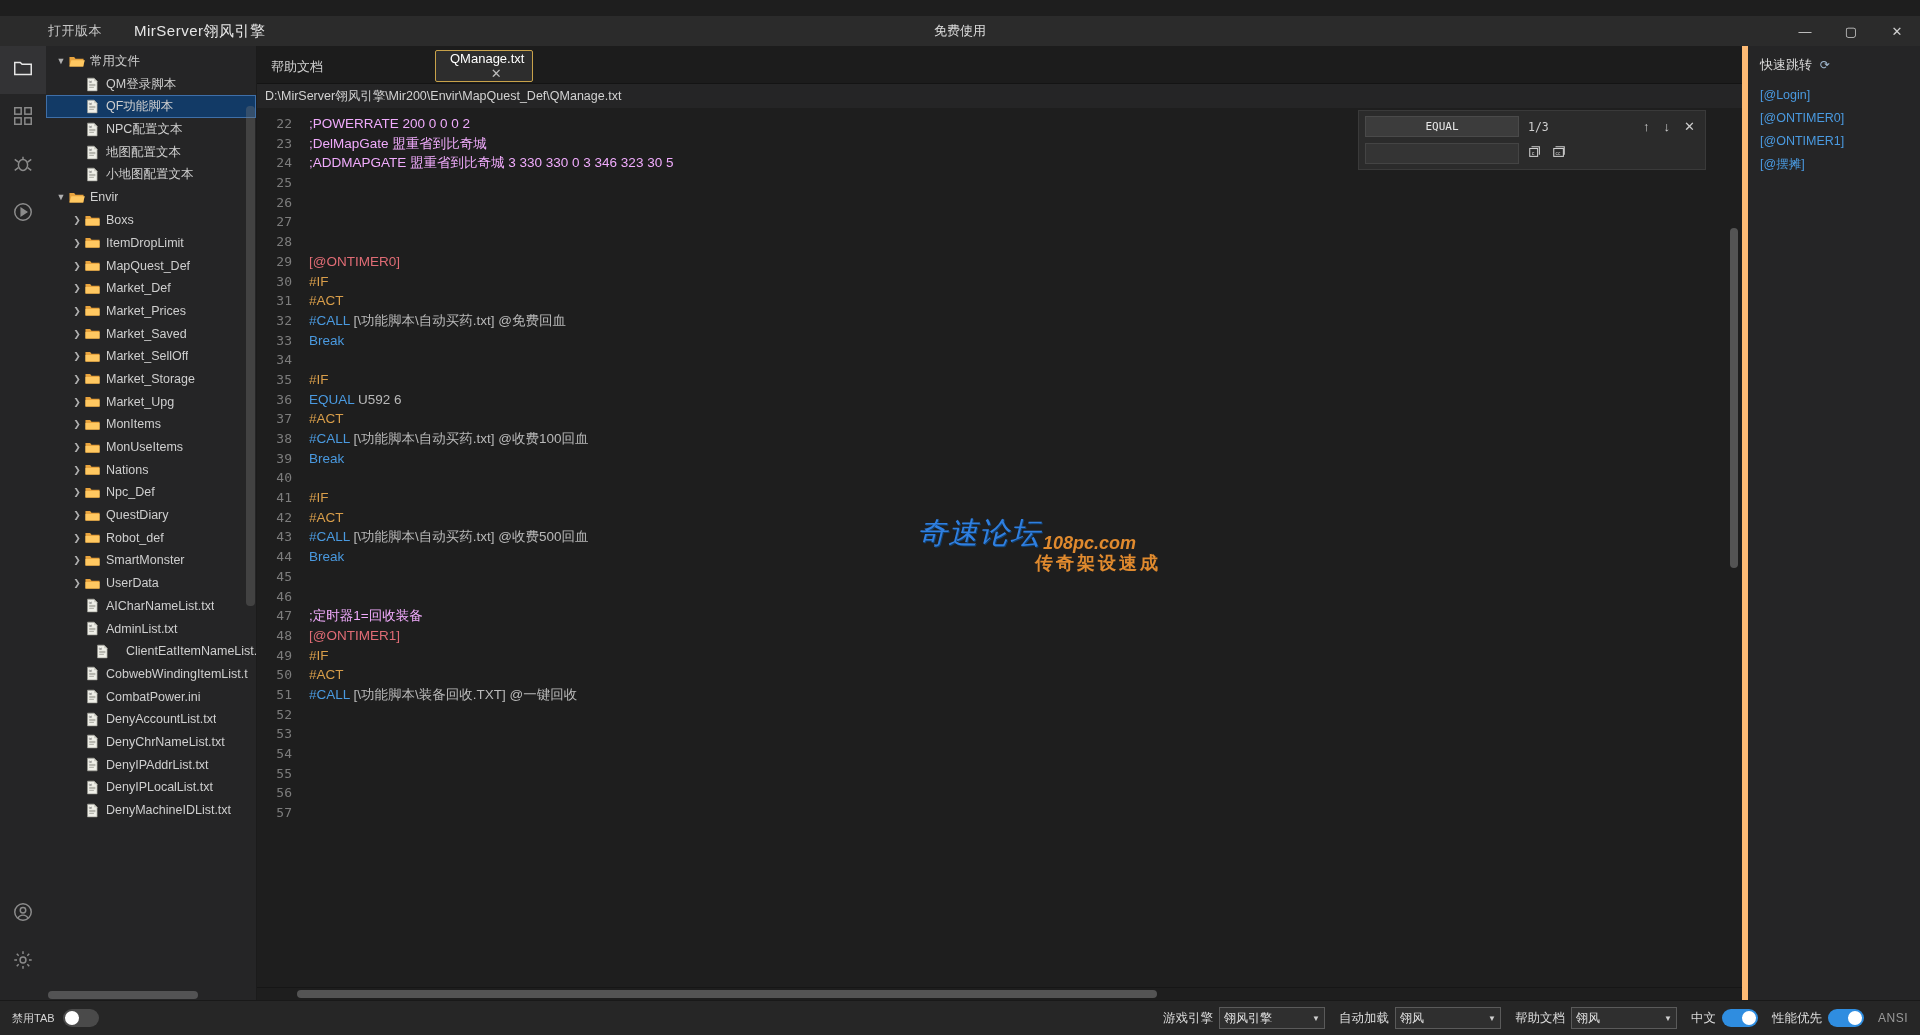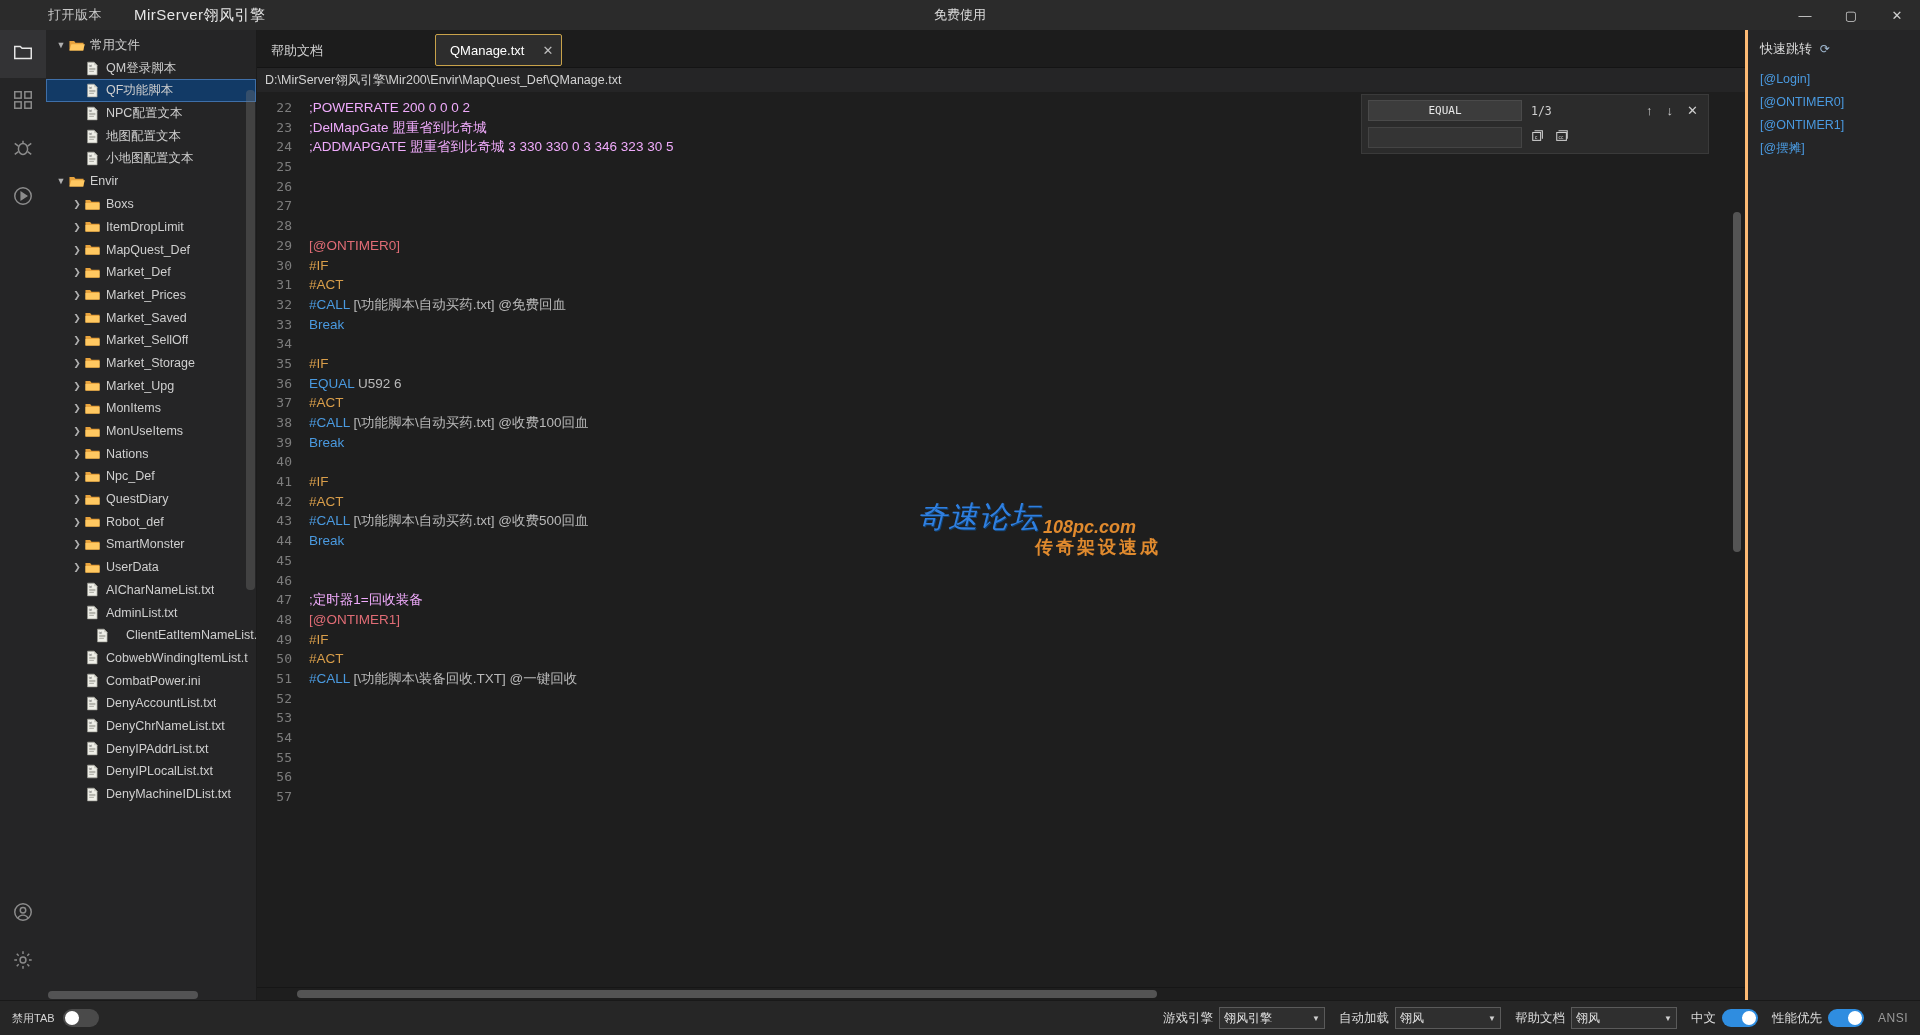--- a/index.html
+++ b/index.html
@@ -6,21 +6,21 @@
   body{
     width:1920px;height:1035px;overflow:hidden;
     background:#1e1e1e;
     font-family:"Liberation Sans","DejaVu Sans",sans-serif;
     color:#d4d4d4;
     -webkit-font-smoothing:antialiased;
   }
   .app{position:relative;width:1920px;height:1035px;display:flex;flex-direction:column;}
 
   
-  .titlebar{height:30px;background:#2b2b2b;display:flex;align-items:center;position:relative;flex:0 0 30px;}
+  .titlebar{height:30px;background:#2b2b2b;display:flex;align-items:center;position:relative;flex:0 0 30px;margin-top:16px;}
   .tb-version{font-size:13px;color:#c8c8c8;margin-left:48px;letter-spacing:.5px;}
   .tb-appname{font-size:15px;color:#e6e6e6;margin-left:32px;letter-spacing:.5px;}
   .tb-center{position:absolute;left:0;right:0;text-align:center;font-size:13px;color:#dcdcdc;pointer-events:none;}
   .tb-ctrls{margin-left:auto;display:flex;height:30px;}
   .tb-btn{width:46px;height:30px;display:flex;align-items:center;justify-content:center;color:#cfcfcf;font-size:13px;}
 
   
   .bodyrow{display:flex;flex:1 1 auto;min-height:0;}
 
   
@@ -41,21 +41,21 @@
   .scrollbar-v{position:absolute;right:1px;top:60px;width:9px;height:500px;background:rgba(120,120,120,.35);border-radius:4px;}
   .exp-hscroll{position:absolute;left:0;bottom:0;height:10px;width:210px;background:#252526;}
   .exp-hscroll i{display:block;height:8px;margin:1px 2px;width:150px;background:rgba(130,130,130,.5);border-radius:4px;}
 
   
   .editorcol{flex:1 1 auto;display:flex;flex-direction:column;min-width:0;background:#1e1e1e;}
 
   .tabbar{height:37px;background:#1c1c1c;display:flex;align-items:flex-end;flex:0 0 37px;border-bottom:1px solid #141414;}
   .tab{height:30px;display:flex;align-items:center;padding:0 14px;font-size:13px;color:#cfcfcf;margin-bottom:1px;white-space:nowrap;}
   .tab.help{width:150px;}
-  .tab.active{background:#2d2d2d;border:1.5px solid #c8a24a;border-radius:2px;color:#ffffff;padding-right:8px;}
+  .tab.active{background:#2d2d2d;border:1.5px solid #c8a24a;border-radius:2px;color:#ffffff;padding-right:8px;flex-direction:column;}
   .tab .tabclose{margin-left:18px;color:#bdbdbd;font-size:13px;}
 
   .pathbar{height:24px;display:flex;align-items:center;padding-left:8px;font-size:12.5px;color:#d2d2d2;background:#252526;flex:0 0 24px;}
 
   .editorwrap{flex:1 1 auto;position:relative;display:flex;min-height:0;background:#1e1e1e;overflow:hidden;}
   .gutter{width:44px;flex:0 0 44px;background:#1e1e1e;text-align:right;padding-top:6px;}
   .gline{height:19.7px;line-height:19.7px;font-size:13px;color:#7d7d7d;padding-right:9px;font-family:"DejaVu Sans Mono",monospace;}
   .codearea{flex:1 1 auto;padding-top:6px;padding-left:8px;position:relative;overflow:hidden;}
   .cline{height:19.7px;line-height:19.7px;font-size:13.5px;white-space:pre;font-family:"Liberation Sans","DejaVu Sans",sans-serif;}
   .c-comment{color:#f0abfc;}
@@ -77,21 +77,21 @@
   .findinput{flex:0 0 152px;height:19px;background:#3c3c3c;border:1px solid #4a4a4a;color:#e8e8e8;font-size:11px;
              font-family:"DejaVu Sans Mono",monospace;text-align:center;line-height:19px;overflow:hidden;}
   .findcount{font-size:11.5px;color:#cfcfcf;margin-left:9px;font-family:"DejaVu Sans Mono",monospace;}
   .findacts{margin-left:auto;display:flex;gap:14px;padding-right:4px;color:#cfcfcf;font-size:13px;}
   .findacts span{cursor:pointer;}
   .replinput{flex:0 0 152px;height:19px;background:#343434;border:1px solid #444;}
   .replbtns{display:flex;gap:10px;margin-left:9px;color:#d0d0d0;}
   .replbtns svg{width:14px;height:14px;}
 
   
-  .rightpanel{width:160px;flex:0 0 160px;background:#252526;border-left:3px solid #fdba74;padding:10px 0 0 12px;}
+  .rightpanel{width:160px;flex:0 0 160px;background:#252526;border-left:6px solid #fdba74;padding:10px 0 0 12px;}
   .rp-head{display:flex;align-items:center;font-size:13px;color:#dcdcdc;margin-bottom:10px;}
   .rp-refresh{margin-left:8px;color:#9fb7cf;font-size:12px;}
   .rp-link{font-size:12.5px;color:#4a9ae0;height:23px;line-height:23px;cursor:pointer;}
 
   
   .watermark{position:absolute;left:660px;top:405px;pointer-events:none;user-select:none;}
   .wm1{font-size:30px;font-weight:normal;color:#2f7fe0;font-style:italic;letter-spacing:1px;
        text-shadow:1px 1px 0 #12406f;font-family:"DejaVu Sans",sans-serif;}
   .wm2{font-size:18px;font-weight:bold;color:#e08a2e;font-style:italic;margin-left:2px;}
   .wm3{font-size:18px;color:#e08a2e;font-weight:bold;letter-spacing:3px;margin-top:-3px;}

